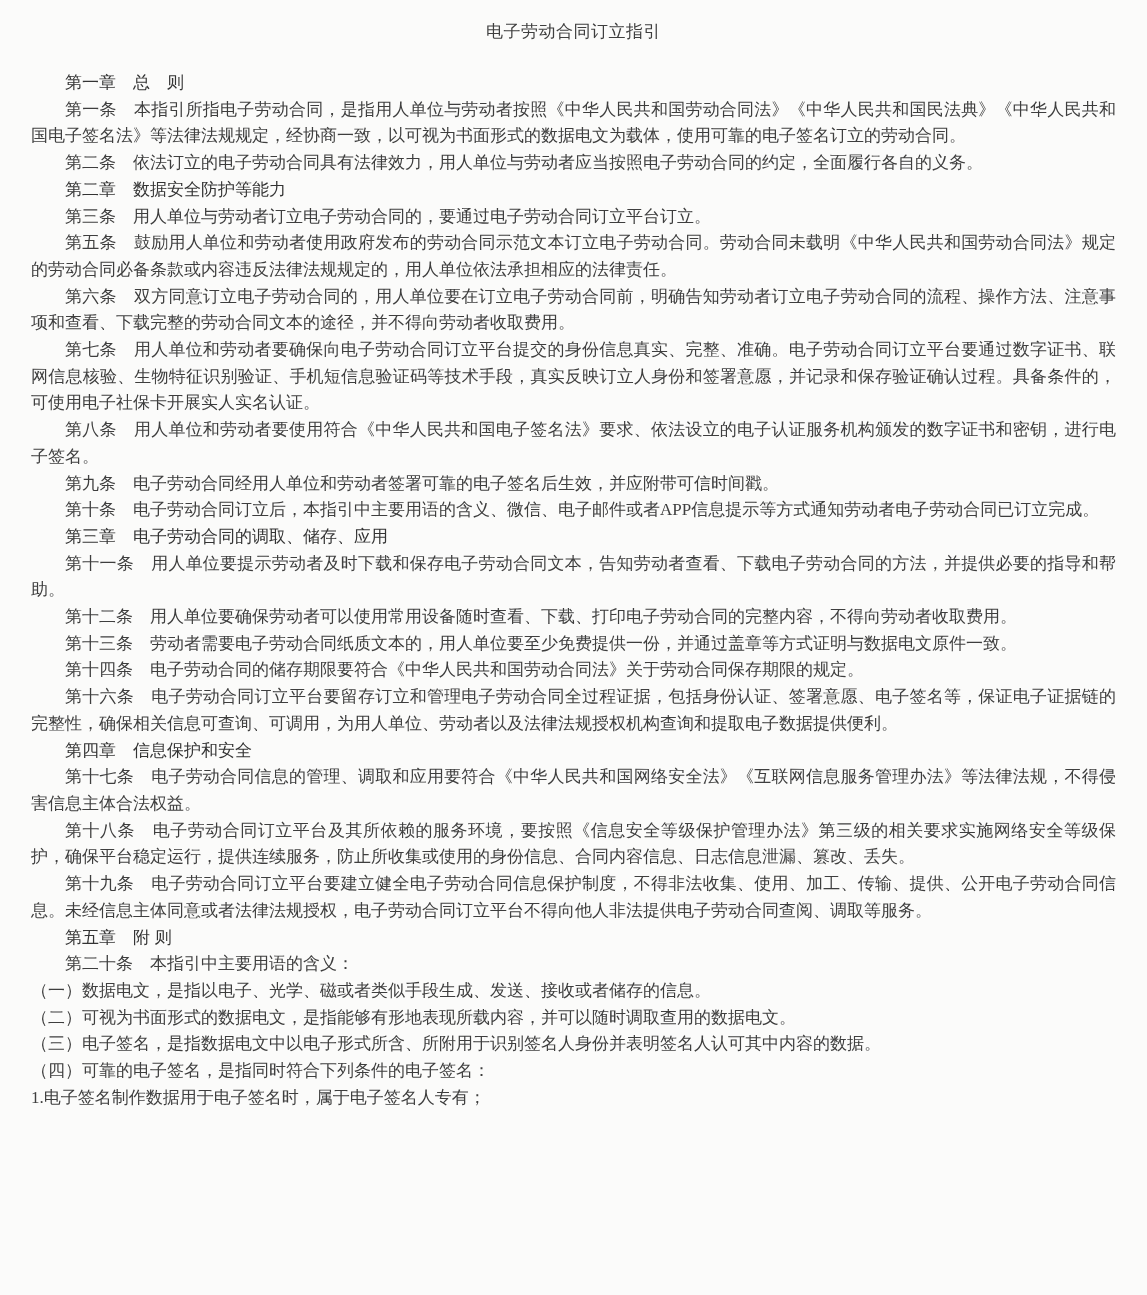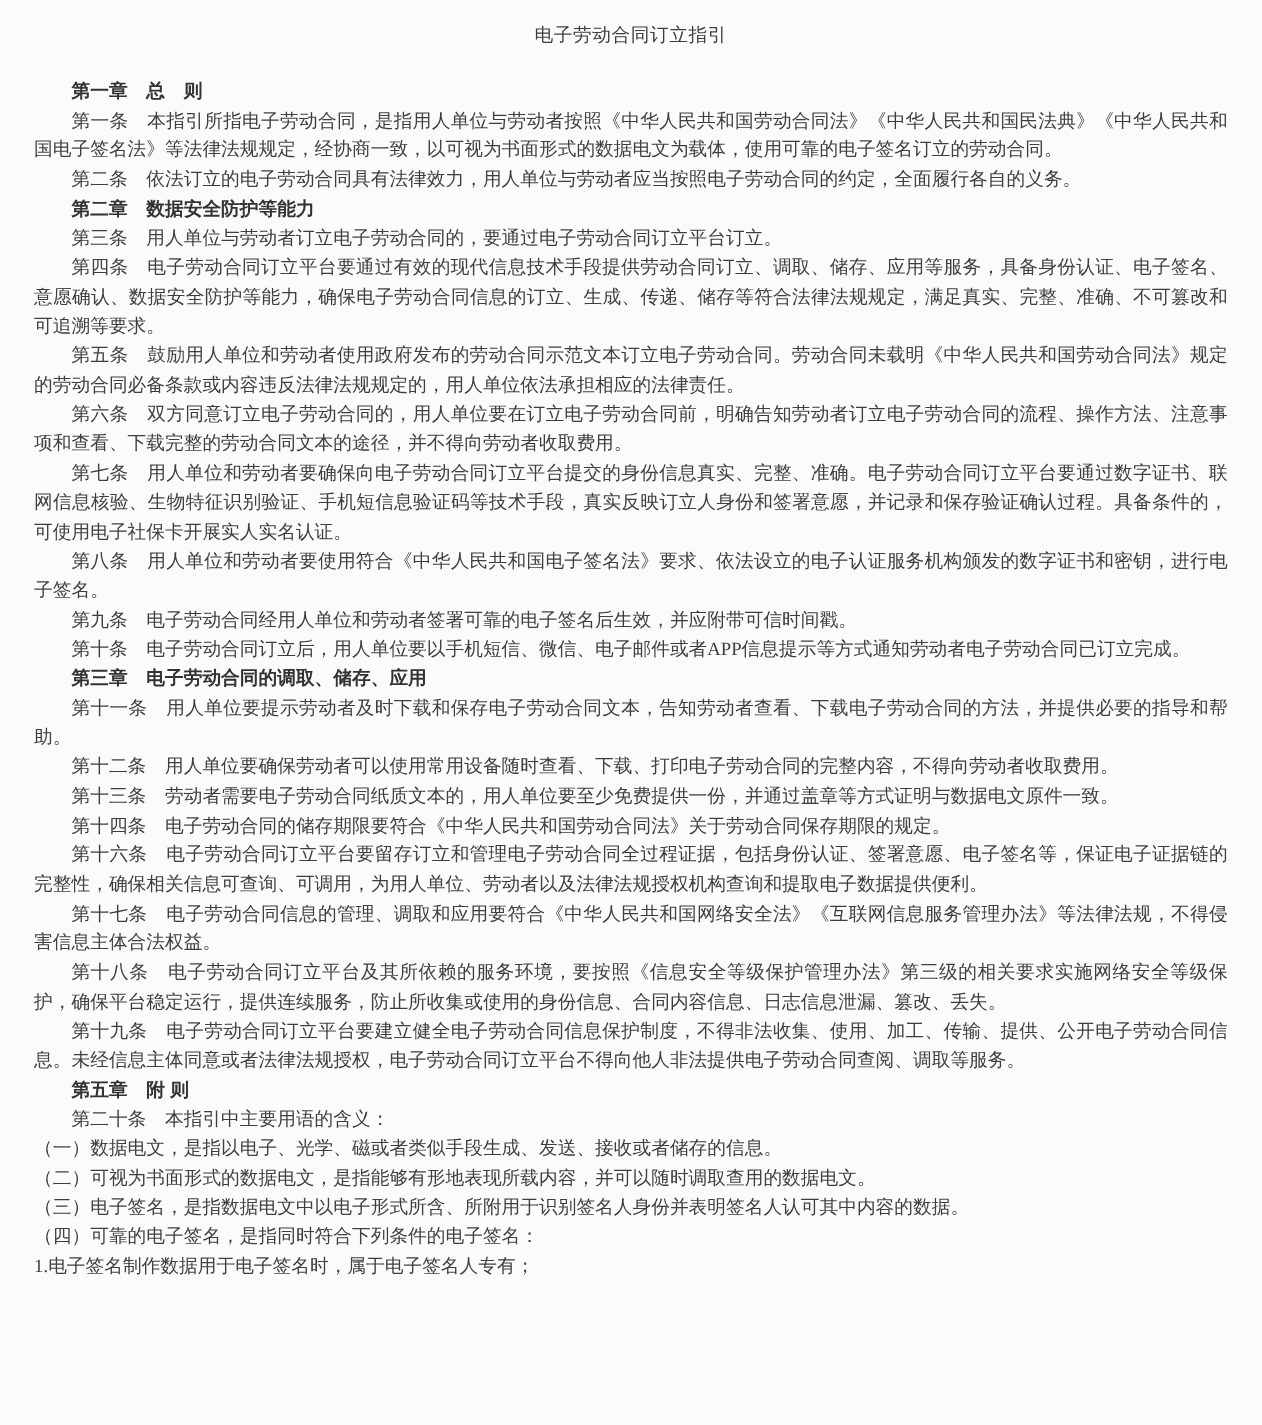--- a/index.html
+++ b/index.html
@@ -30,21 +30,21 @@
   }
   .doc-body p {
     margin: 0;
     font-size: 17px;
     line-height: 26.7px;
     text-align: justify;
     word-break: break-all;
   }
   .doc-body p.chapter {
     font-family: "Liberation Sans", "DejaVu Sans", sans-serif;
-    font-weight: bold;
+    font-weight: normal;
     color: #333333;
     text-indent: 2em;
     text-align: left;
   }
   .doc-body p.article {
     text-indent: 2em;
   }
   .doc-body p.item {
     text-indent: 0;
   }
@@ -53,33 +53,33 @@
 <body style="background: rgb(251, 251, 250); color: rgb(62, 62, 62);">
 
 <div class="page">
   <div class="doc-title">电子劳动合同订立指引</div>
   <div class="doc-body" id="doc-body">
       <p class="chapter" style="color: rgb(51, 51, 51);">第一章　总　则</p>
       <p class="article">第一条　本指引所指电子劳动合同，是指用人单位与劳动者按照《中华人民共和国劳动合同法》《中华人民共和国民法典》《中华人民共和国电子签名法》等法律法规规定，经协商一致，以可视为书面形式的数据电文为载体，使用可靠的电子签名订立的劳动合同。</p>
       <p class="article">第二条　依法订立的电子劳动合同具有法律效力，用人单位与劳动者应当按照电子劳动合同的约定，全面履行各自的义务。</p>
       <p class="chapter" style="color: rgb(51, 51, 51);">第二章　数据安全防护等能力</p>
       <p class="article">第三条　用人单位与劳动者订立电子劳动合同的，要通过电子劳动合同订立平台订立。</p>
-      <p class="article">第四条　电子劳动合同订立平台要通过有效的现代信息技术手段提供劳动合同订立、调取、储存、应用等服务，具备身份认证、电子签名、意愿确认、数据安全防护等能力，确保电子劳动合同信息的订立、生成、传递、储存等符合法律法规规定，满足真实、完整、准确、不可篡改和可追溯等要求。</p>
       <p class="article">第五条　鼓励用人单位和劳动者使用政府发布的劳动合同示范文本订立电子劳动合同。劳动合同未载明《中华人民共和国劳动合同法》规定的劳动合同必备条款或内容违反法律法规规定的，用人单位依法承担相应的法律责任。</p>
       <p class="article">第六条　双方同意订立电子劳动合同的，用人单位要在订立电子劳动合同前，明确告知劳动者订立电子劳动合同的流程、操作方法、注意事项和查看、下载完整的劳动合同文本的途径，并不得向劳动者收取费用。</p>
       <p class="article">第七条　用人单位和劳动者要确保向电子劳动合同订立平台提交的身份信息真实、完整、准确。电子劳动合同订立平台要通过数字证书、联网信息核验、生物特征识别验证、手机短信息验证码等技术手段，真实反映订立人身份和签署意愿，并记录和保存验证确认过程。具备条件的，可使用电子社保卡开展实人实名认证。</p>
       <p class="article">第八条　用人单位和劳动者要使用符合《中华人民共和国电子签名法》要求、依法设立的电子认证服务机构颁发的数字证书和密钥，进行电子签名。</p>
       <p class="article">第九条　电子劳动合同经用人单位和劳动者签署可靠的电子签名后生效，并应附带可信时间戳。</p>
-      <p class="article">第十条　电子劳动合同订立后，用人单位要以手机短信、微信、电子邮件或者APP信息提示等方式通知劳动者电子劳动合同已订立完成。</p>
+      <p class="article">第十条　电子劳动合同订立后，本指引中主要用语的含义、微信、电子邮件或者APP信息提示等方式通知劳动者电子劳动合同已订立完成。</p>
       <p class="chapter" style="color: rgb(51, 51, 51);">第三章　电子劳动合同的调取、储存、应用</p>
       <p class="article">第十一条　用人单位要提示劳动者及时下载和保存电子劳动合同文本，告知劳动者查看、下载电子劳动合同的方法，并提供必要的指导和帮助。</p>
       <p class="article">第十二条　用人单位要确保劳动者可以使用常用设备随时查看、下载、打印电子劳动合同的完整内容，不得向劳动者收取费用。</p>
       <p class="article">第十三条　劳动者需要电子劳动合同纸质文本的，用人单位要至少免费提供一份，并通过盖章等方式证明与数据电文原件一致。</p>
       <p class="article">第十四条　电子劳动合同的储存期限要符合《中华人民共和国劳动合同法》关于劳动合同保存期限的规定。</p>
       <p class="article">第十六条　电子劳动合同订立平台要留存订立和管理电子劳动合同全过程证据，包括身份认证、签署意愿、电子签名等，保证电子证据链的完整性，确保相关信息可查询、可调用，为用人单位、劳动者以及法律法规授权机构查询和提取电子数据提供便利。</p>
+      <p class="chapter" style="color: rgb(51, 51, 51);">第四章　信息保护和安全</p>
       <p class="article">第十七条　电子劳动合同信息的管理、调取和应用要符合《中华人民共和国网络安全法》《互联网信息服务管理办法》等法律法规，不得侵害信息主体合法权益。</p>
       <p class="article">第十八条　电子劳动合同订立平台及其所依赖的服务环境，要按照《信息安全等级保护管理办法》第三级的相关要求实施网络安全等级保护，确保平台稳定运行，提供连续服务，防止所收集或使用的身份信息、合同内容信息、日志信息泄漏、篡改、丢失。</p>
       <p class="article">第十九条　电子劳动合同订立平台要建立健全电子劳动合同信息保护制度，不得非法收集、使用、加工、传输、提供、公开电子劳动合同信息。未经信息主体同意或者法律法规授权，电子劳动合同订立平台不得向他人非法提供电子劳动合同查阅、调取等服务。</p>
       <p class="chapter" style="color: rgb(51, 51, 51);">第五章　附 则</p>
       <p class="article">第二十条　本指引中主要用语的含义：</p>
       <p class="item">（一）数据电文，是指以电子、光学、磁或者类似手段生成、发送、接收或者储存的信息。</p>
       <p class="item">（二）可视为书面形式的数据电文，是指能够有形地表现所载内容，并可以随时调取查用的数据电文。</p>
       <p class="item">（三）电子签名，是指数据电文中以电子形式所含、所附用于识别签名人身份并表明签名人认可其中内容的数据。</p>
       <p class="item">（四）可靠的电子签名，是指同时符合下列条件的电子签名：</p>
       <p class="item">1.电子签名制作数据用于电子签名时，属于电子签名人专有；</p>

